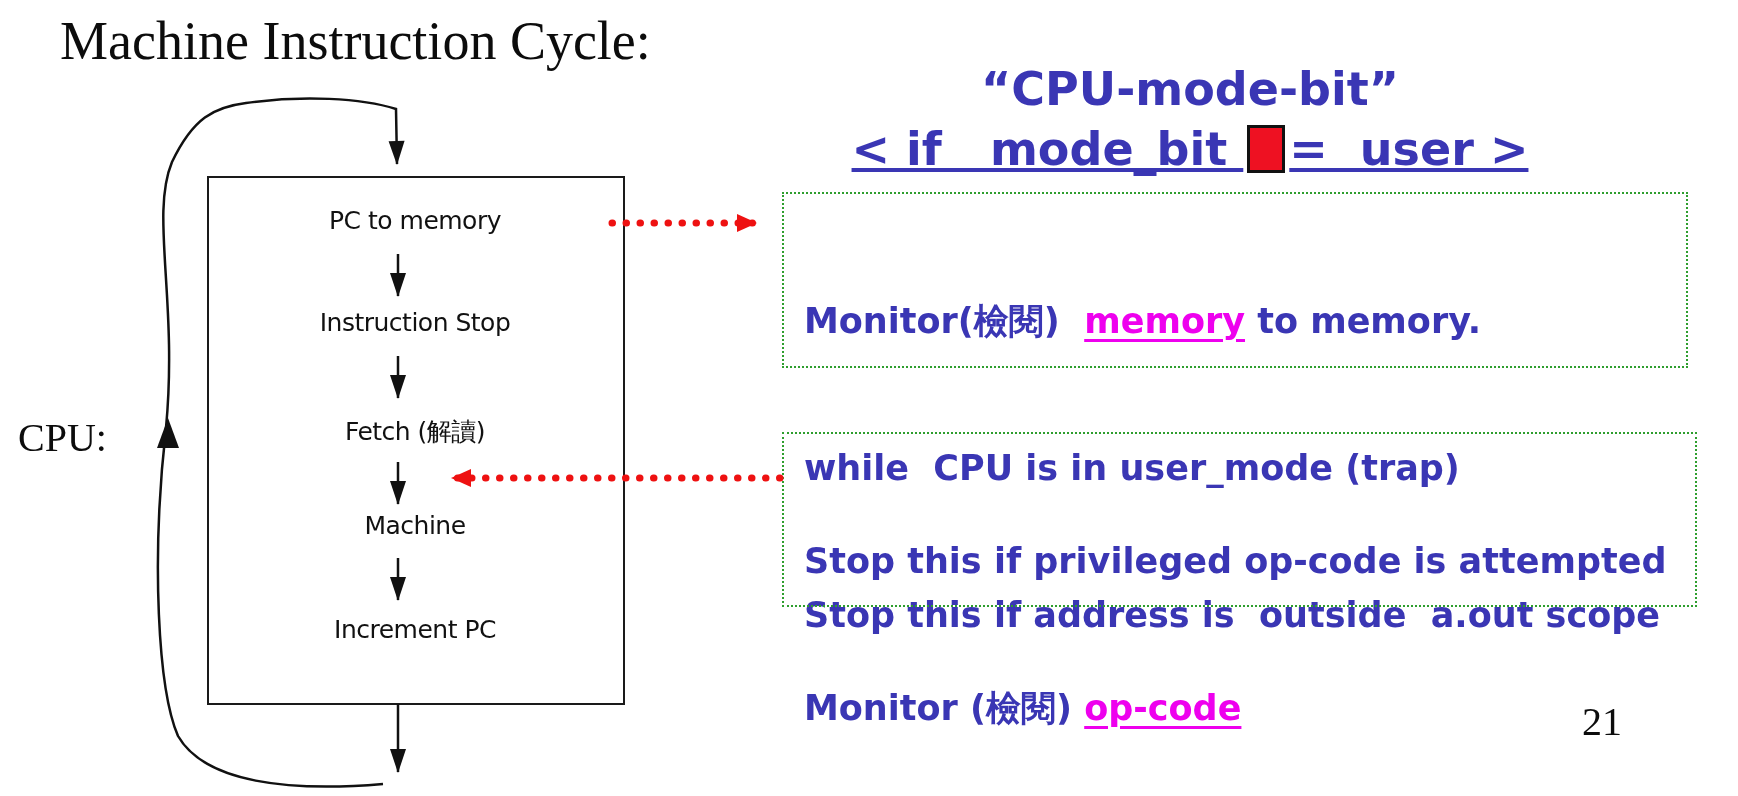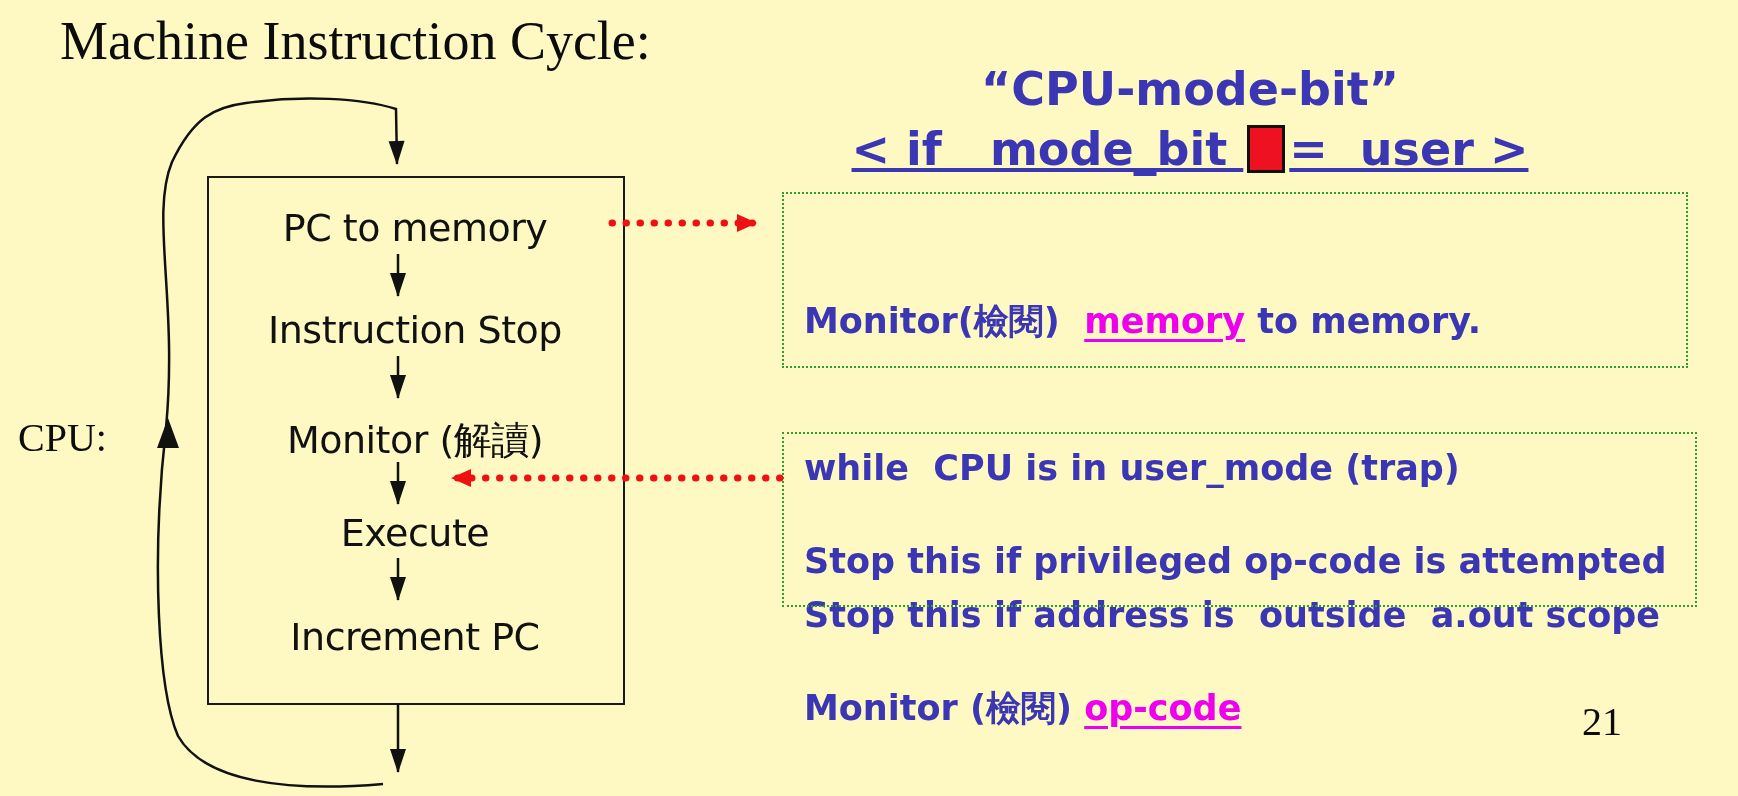--- a/index.html
+++ b/index.html
@@ -1,34 +1,34 @@
 <!DOCTYPE html>
 <html><head>
 <meta charset="utf-8">
 <style>
   html,body{margin:0;padding:0;background:#e8e8ee;}
   #slide{
     position:relative;width:1738px;height:796px;overflow:hidden;
-    background:#fef9c3;
+    background:#ffffff;
     font-family:"DejaVu Sans",sans-serif;
   }
   .abs{position:absolute;}
   .serif{font-family:"Liberation Serif",serif;color:#0c0c0c;}
   .hand{font-family:"DejaVu Sans",sans-serif;letter-spacing:-0.5px;}
   .pre{white-space:pre;text-decoration:underline;}
   #title{left:60px;top:10px;font-size:54px;}
   #cpu-label{left:18px;top:386px;font-size:40px;margin-top:28px;}
   #page-num{left:1582px;top:698px;font-size:40px;}
   #flow-box{
     left:207px;top:176px;width:414px;height:525px;
     border:2.5px solid #1a1a1a;background:transparent;
   }
   .step{
     left:207px;width:416px;text-align:center;
-    font-size:38px;color:#111;white-space:pre;
+    font-size:25px;color:#111;white-space:pre;
   }
   #step0{top:206px;} #step1{top:308px;} #step2{top:415px;}
   #step3{top:511px;} #step4{top:615px;}
   #mode-title{
     left:840px;top:62px;width:700px;text-align:center;
     font-size:46px;color:#3a36b4;font-weight:600;white-space:pre;
   }
   #if-line{
     left:840px;top:122px;width:700px;
     display:flex;justify-content:center;align-items:center;
@@ -59,22 +59,22 @@
   <div id="title" class="abs serif">Machine Instruction Cycle:</div>
 
   <div id="cpu-label" class="abs serif">CPU:</div>
 
   <div id="page-num" class="abs serif">21</div>
 
   <div id="flow-box" class="abs"></div>
 
   <div id="step0" class="abs step hand">PC to memory</div>
   <div id="step1" class="abs step hand">Instruction Stop</div>
-  <div id="step2" class="abs step hand">Monitor (解讀)</div>
-  <div id="step3" class="abs step hand">Execute</div>
+  <div id="step2" class="abs step hand">Fetch (解讀)</div>
+  <div id="step3" class="abs step hand">Machine</div>
   <div id="step4" class="abs step hand">Increment PC</div>
 
   <div id="mode-title" class="abs">“CPU-mode-bit”</div>
 
   <div id="if-line" class="abs">
     <span class="pre">&lt; if   mode_bit </span>
     <span class="red-square"></span>
     <span class="pre">=  user &gt;</span>
   </div>
 

